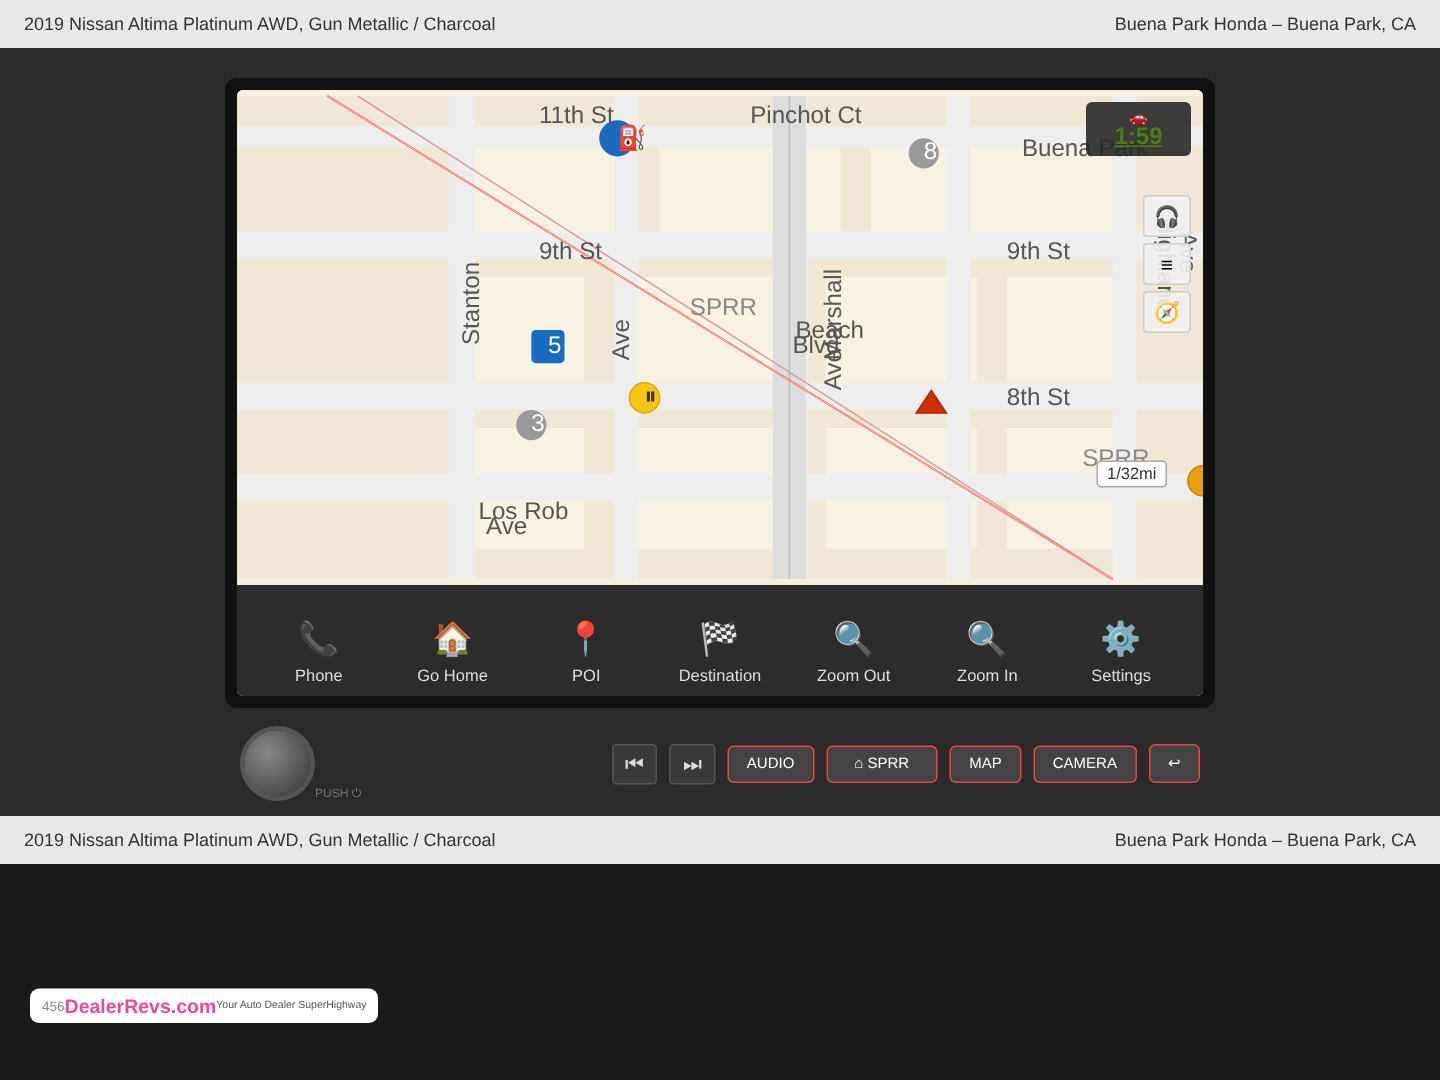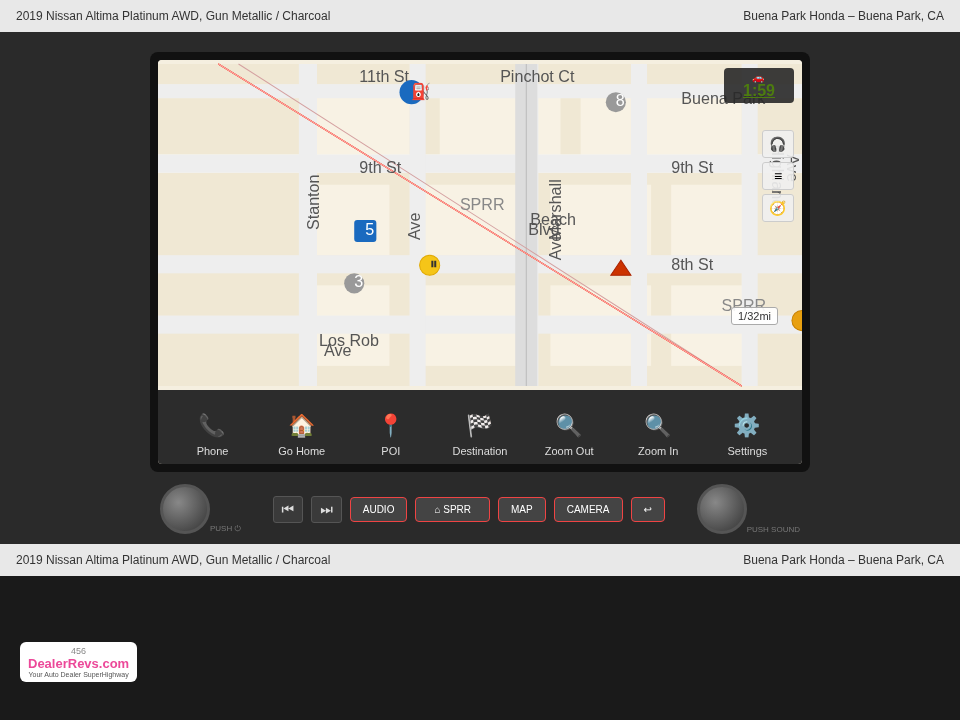--- a/index.html
+++ b/index.html
@@ -229,21 +229,21 @@
       position: absolute;
       bottom: 38px;
       left: 20px;
       z-index: 10;
     }
     .watermark-box {
       background: white;
       border-radius: 6px;
       padding: 4px 8px;
       display: flex;
-      flex-direction: column;
+      flex-direction: row;
       align-items: center;
     }
     .watermark-title {
       font-size: 13px;
       font-weight: 900;
       color: #ec4899;
     }
     .watermark-sub {
       font-size: 7px;
       color: #555;
@@ -464,24 +464,20 @@
             <button class="media-btn">⏮</button>
             <button class="media-btn">⏭</button>
             <button class="ctrl-btn">AUDIO</button>
             <button class="ctrl-btn wide">⌂  SPRR</button>
             <button class="ctrl-btn">MAP</button>
             <button class="ctrl-btn">CAMERA</button>
             <button class="ctrl-btn">↩</button>
           </div>
         </div>
 
-        <div class="knob-group">
-          <div class="knob"></div>
-          <div class="push-label">PUSH SOUND</div>
-        </div>
       </div>
 
     </div>
   </div>
 
   <div class="watermark">
     <div class="watermark-box">
       <div class="watermark-num">456</div>
       <div class="watermark-title">DealerRevs.com</div>
       <div class="watermark-sub">Your Auto Dealer SuperHighway</div>

